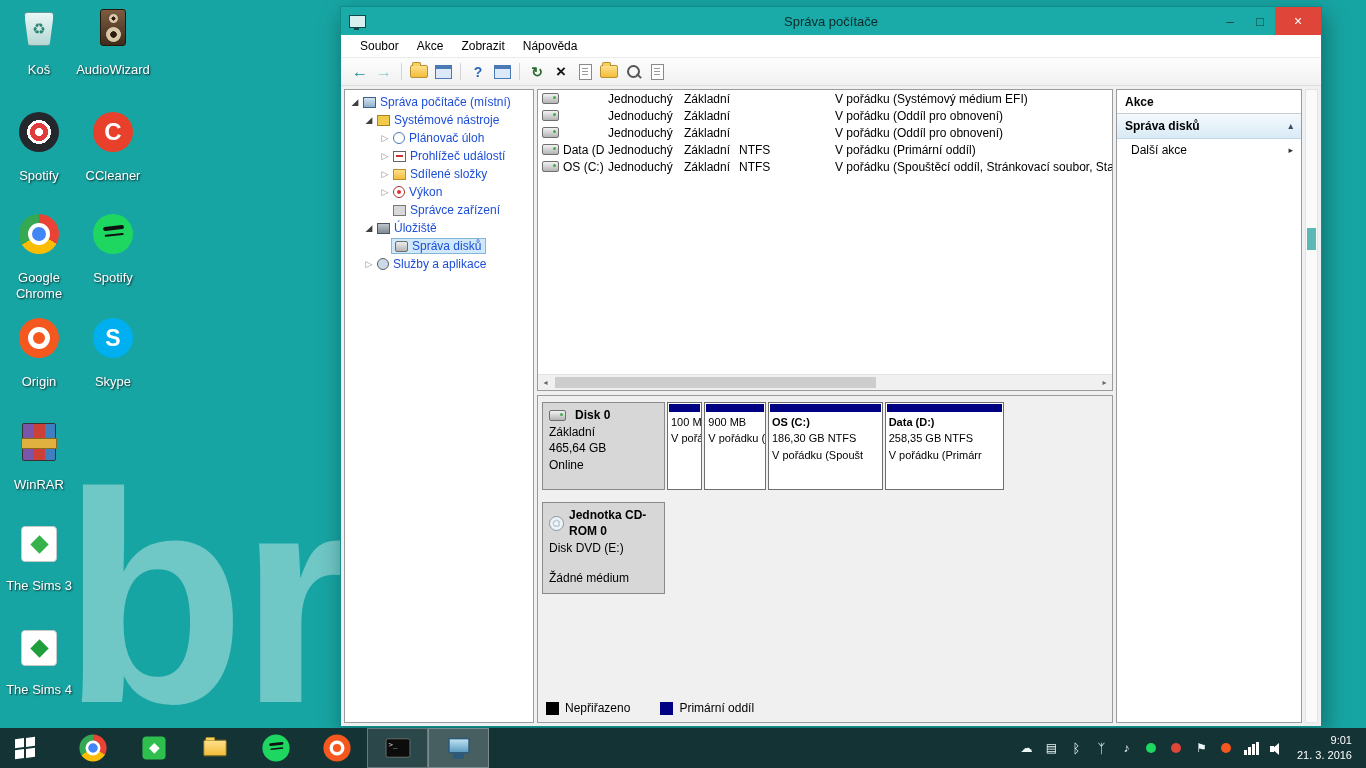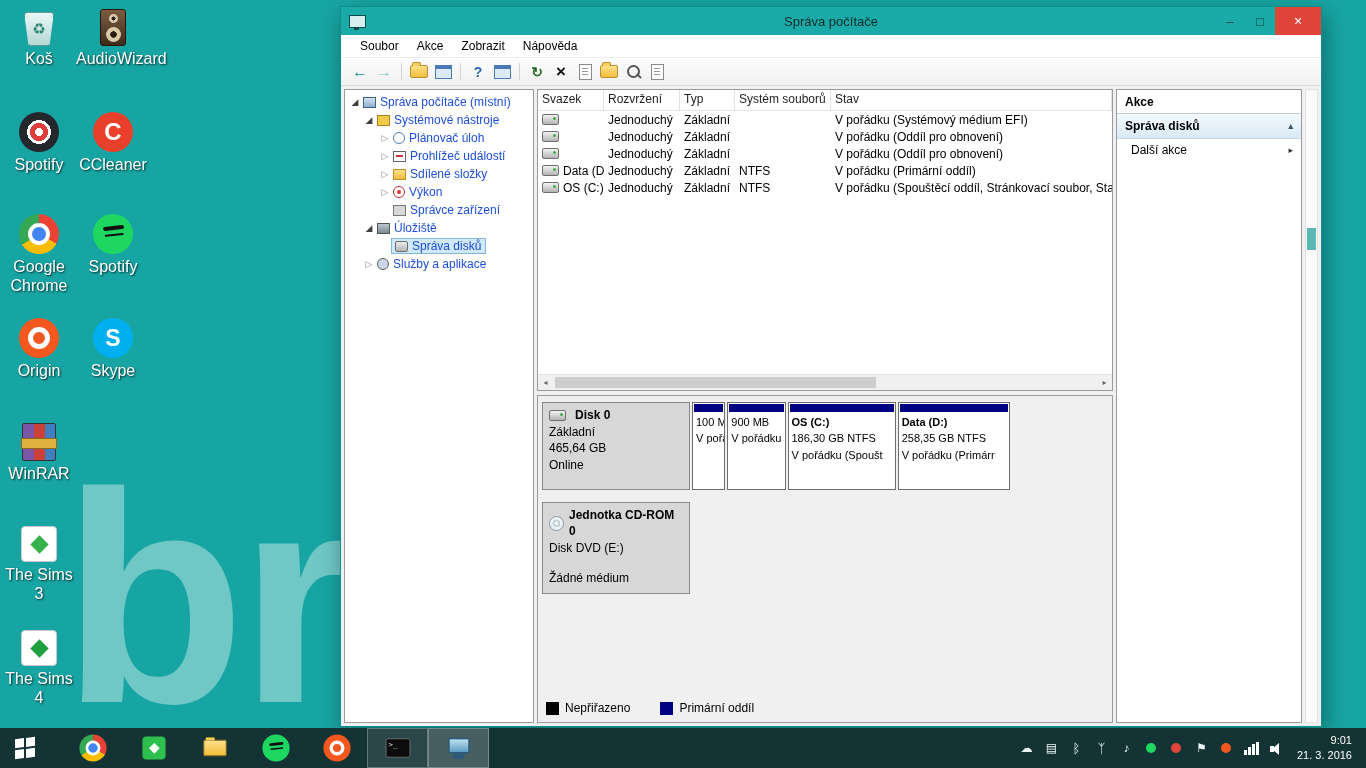--- a/index.html
+++ b/index.html
@@ -4,21 +4,21 @@
 <style>
   html,body{margin:0;padding:0}
   body{width:1366px;height:768px;position:relative;overflow:hidden;
        background:#17a5a3;font-family:"Liberation Sans",sans-serif;
        -webkit-font-smoothing:antialiased}
 
   
   .watermark{position:absolute;left:62px;top:448px;font-size:300px;line-height:1;
              font-weight:bold;color:rgba(255,255,255,.38);letter-spacing:-6px;z-index:1;user-select:none}
   .dicon{position:absolute;width:74px;text-align:center;z-index:2}
-  .dicon .lbl{margin-top:3px;font-size:16px;color:#fff;text-shadow:1px 1px 2px rgba(0,0,0,.75);line-height:1.2}
+  .dicon .lbl{margin-top:16px;font-size:13px;color:#fff;text-shadow:1px 1px 2px rgba(0,0,0,.75);line-height:1.2}
   .art{width:40px;height:40px;margin:0 auto;box-sizing:border-box}
   .p-kos{left:2px;top:8px}.p-aw{left:76px;top:8px}
   .p-band{left:2px;top:112px}.p-cc{left:76px;top:112px}
   .p-chr{left:2px;top:214px}.p-spo{left:76px;top:214px}
   .p-ori{left:2px;top:318px}.p-sky{left:76px;top:318px}
   .p-rar{left:2px;top:422px}.p-s3{left:2px;top:524px}.p-s4{left:2px;top:628px}
 
   .art-kos{width:30px;height:34px;margin-top:4px;background:linear-gradient(#e9f7f6,#b6d7d5);
            border:1px solid #639c9a;border-radius:3px 3px 7px 7px;
            clip-path:polygon(0 0,100% 0,85% 100%,15% 100%);
@@ -132,21 +132,21 @@
   .hdd::after{content:"";position:absolute;right:2px;top:2px;width:3px;height:3px;border-radius:50%;background:#3fae49}
   .vol-hscroll{height:15px;border-top:1px solid #e2e2e2;background:#f0f0f0;display:flex;align-items:center;flex:none}
   .sb-btn{width:15px;text-align:center;font-size:8px;color:#666;flex:none}
   .sb-left::before{content:"◂"}.sb-right::before{content:"▸"}
   .sb-thumb{height:11px;background:#cdcdcd;width:56%;margin:0 2px}
   .sb-fill{flex:1}
 
   
   .graph-pane{flex:1;background:#f0f0f0;border:1px solid #9b9b9b;position:relative;padding:6px 4px;box-sizing:border-box;min-height:0}
   .disk-row{display:flex;height:88px;margin:0 0 12px 0}
-  .disk-label{width:148px;flex:none;background:#d7d7d7;border:1px solid #8a8a8a;box-sizing:border-box;
+  .disk-label{width:123px;flex:none;background:#d7d7d7;border:1px solid #8a8a8a;box-sizing:border-box;
               padding:4px 6px;font-size:12px;color:#000;line-height:1.35}
   .disk-title{display:flex;align-items:center;font-weight:bold;gap:5px;margin-bottom:1px}
   .cdrom-ic{width:13px;height:13px;border-radius:50%;flex:none;border:1px solid #8899aa;
             background:radial-gradient(circle,#f8f8f8 0 2px,#c7d3da 2px 4px,#eef3f6 4px 7px)}
   .disk-parts{flex:1;display:flex;gap:2px;margin-left:2px;min-width:0}
   .part{border:1px solid #6e6e6e;background:#fff;box-sizing:border-box;display:flex;flex-direction:column;overflow:hidden}
   .pw0{flex:0 0 8%}.pw1{flex:0 0 14%}.pw2{flex:0 0 26%}.pw3{flex:0 0 27%}.pw4{flex:1}
   .pbar{height:8px;background:#000082;margin:1px;flex:none}
   .ptxt{padding:2px 3px 0;font-size:11px;line-height:1.3;white-space:nowrap;overflow:hidden;color:#000}
   .pt-title{font-weight:bold}
@@ -372,27 +372,20 @@
       <div class="titem d1">
         <span class="texp exp-closed"></span>
         <span class="ticn ic-services"></span>
         <span>Služby a aplikace</span>
       </div>
     </div>
 
     <div class="center-pane">
 
       <div class="pane vol-pane">
-        <div class="vol-header">
-          <div class="vh c-name">Svazek</div>
-          <div class="vh c-layout">Rozvržení</div>
-          <div class="vh c-type">Typ</div>
-          <div class="vh c-fs">Systém souborů</div>
-          <div class="vh c-status">Stav</div>
-        </div>
         <div class="vol-body">
           <div class="vol-row">
             <div class="vc c-name">
                 <span class="hdd"></span>
                 <span></span>
               </div>
             <div class="vc c-layout">Jednoduchý</div>
             <div class="vc c-type">Základní</div>
             <div class="vc c-fs"></div>
             <div class="vc c-status">V pořádku (Systémový médium EFI)</div>

